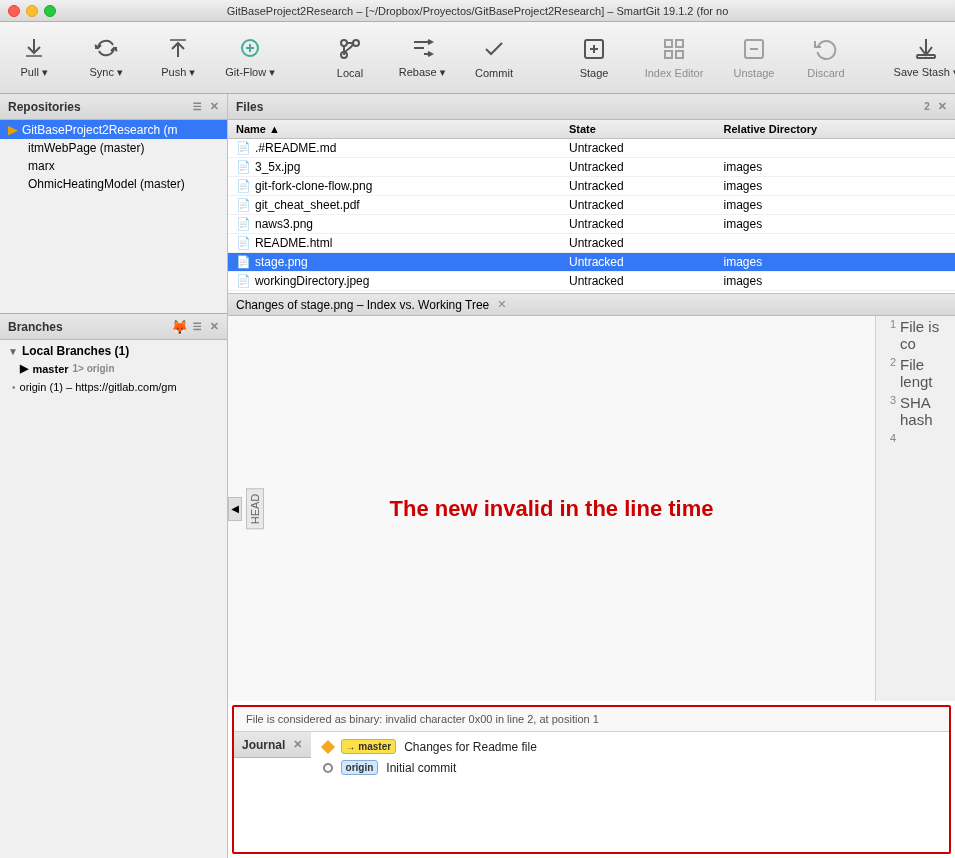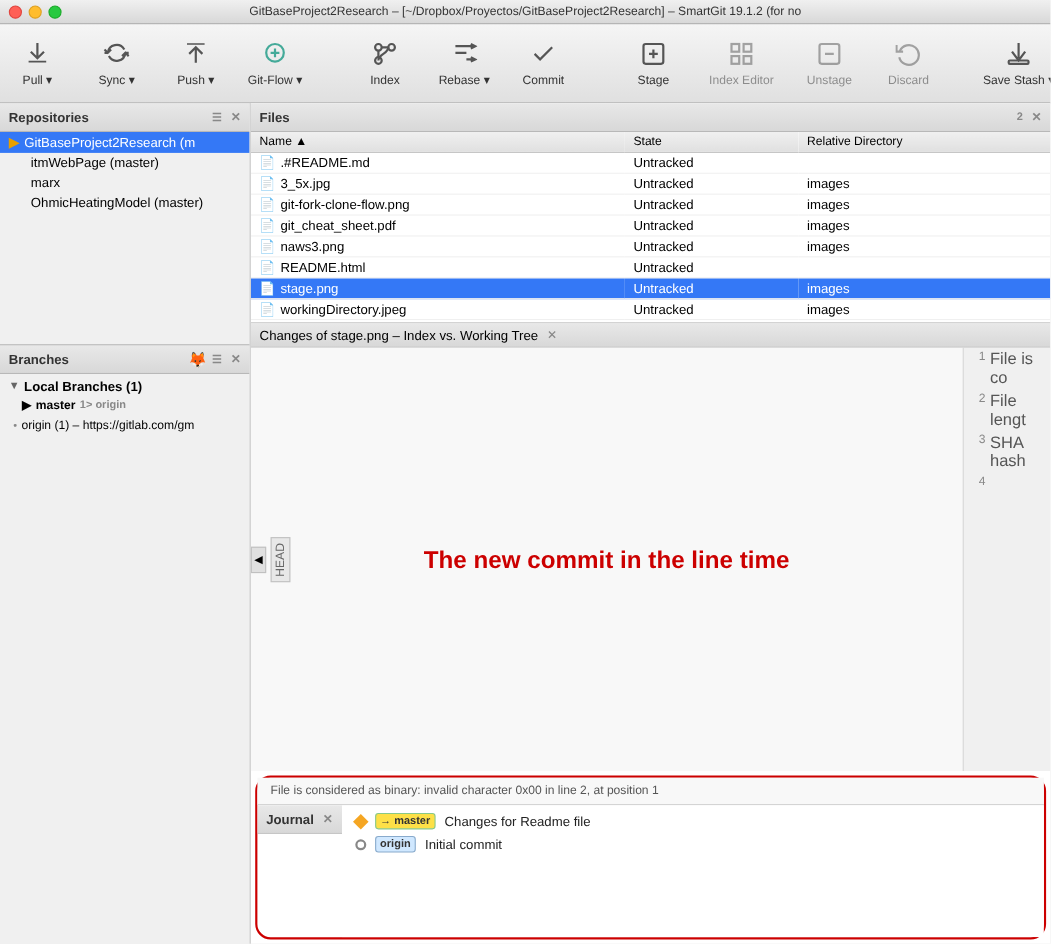--- a/index.html
+++ b/index.html
@@ -108,21 +108,21 @@
       display: flex;
       flex-direction: column;
       overflow: hidden;
       background: white;
     }
 
     
     .files-panel { height: 200px; border-bottom: 1px solid #c0c0c0; display: flex; flex-direction: column; }
     .files-table { flex: 1; overflow: auto; }
     .files-table table { width: 100%; border-collapse: collapse; font-size: 12px; }
-    .files-table th { background: linear-gradient(to bottom, #f0f0f0, #e0e0e0); border-bottom: 1px solid #c0c0c0; padding: 3px 8px; text-align: left; font-weight: 400; position: sticky; top: 0; font-size: 11px; }
+    .files-table th { background: linear-gradient(to bottom, #f0f0f0, #e0e0e0); border-bottom: 1px solid #c0c0c0; padding: 3px 8px; text-align: left; font-weight: 700; position: sticky; top: 0; font-size: 11px; }
     .files-table td { padding: 2px 8px; border-bottom: 1px solid #f0f0f0; }
     .files-table tr.selected td { background: #c5d9f5; }
     .files-table tr.selected.focused td { background: #3478f6; color: white; }
     .file-icon { color: #888; margin-right: 4px; }
 
     
     .changes-panel { flex: 1; display: flex; flex-direction: column; overflow: hidden; }
     .changes-header { height: 22px; background: linear-gradient(to bottom, #e8e8e8, #d8d8d8); border-bottom: 1px solid #b8b8b8; display: flex; align-items: center; padding: 0 8px; font-size: 12px; gap: 4px; }
     .changes-content { flex: 1; display: flex; overflow: hidden; position: relative; }
     .diff-area { flex: 1; background: #f8f8f8; overflow: hidden; position: relative; }
@@ -215,21 +215,21 @@
   <button class="toolbar-btn">
     <span class="btn-icon">
       <svg width="24" height="24" viewBox="0 0 24 24" fill="none" stroke="#555" stroke-width="2">
         <circle cx="6" cy="6" r="3"></circle>
         <circle cx="6" cy="18" r="3"></circle>
         <circle cx="18" cy="6" r="3"></circle>
         <path d="M6 9v6M9 6h6"></path>
         <path d="M15 6c0 6-9 6-9 12"></path>
       </svg>
     </span>
-    <span class="btn-label">Index</span>
+    <span class="btn-label">Local</span>
   </button>
 
   <button class="toolbar-btn">
     <span class="btn-icon">
       <svg width="24" height="24" viewBox="0 0 24 24" fill="none" stroke="#555" stroke-width="2">
         <path d="M4 6h16M4 12h10M14 18h6"></path>
         <polyline points="18,4 22,6 18,8"></polyline>
         <polyline points="18,16 22,18 18,20"></polyline>
       </svg>
     </span>
@@ -434,21 +434,21 @@
         <span class="close-btn">✕</span>
       </div>
       <div class="changes-content">
 
         <div style="position:absolute;left:0;top:50%;transform:translateY(-50%);background:#e0e0e0;border:1px solid #c0c0c0;width:14px;height:24px;display:flex;align-items:center;justify-content:center;cursor:pointer;font-size:10px;z-index:10;">◀</div>
 
         <div class="diff-area">
 
           <div style="position:absolute;left:18px;top:50%;writing-mode:vertical-lr;transform:translateY(-50%) rotate(180deg);font-size:11px;color:#666;background:#e8e8e8;border:1px solid #c0c0c0;padding:4px 2px;">HEAD</div>
 
-          <div class="annotation-text">The new commit in the line time</div>
+          <div class="annotation-text">The new invalid in the line time</div>
         </div>
 
         <div class="diff-sidebar">
           <div class="diff-line-num">
             <span class="line-num">1</span>
             <span class="diff-text">File is co</span>
           </div>
           <div class="diff-line-num">
             <span class="line-num">2</span>
             <span class="diff-text">File lengt</span>
@@ -457,21 +457,21 @@
             <span class="line-num">3</span>
             <span class="diff-text">SHA hash</span>
           </div>
           <div class="diff-line-num">
             <span class="line-num">4</span>
             <span class="diff-text"></span>
           </div>
         </div>
       </div>
 
-      <div style="border:2px solid #cc0000;margin:4px;border-radius:14px;">
+      <div style="border:2px solid #cc0000;margin:4px;border-radius:2px;">
 
         <div class="binary-notice">File is considered as binary: invalid character 0x00 in line 2, at position 1</div>
 
         <div class="journal-panel">
           <div class="panel-header">
             <span>Journal</span>
             <span class="close-btn">✕</span>
           </div>
           <div class="journal-content">
 

